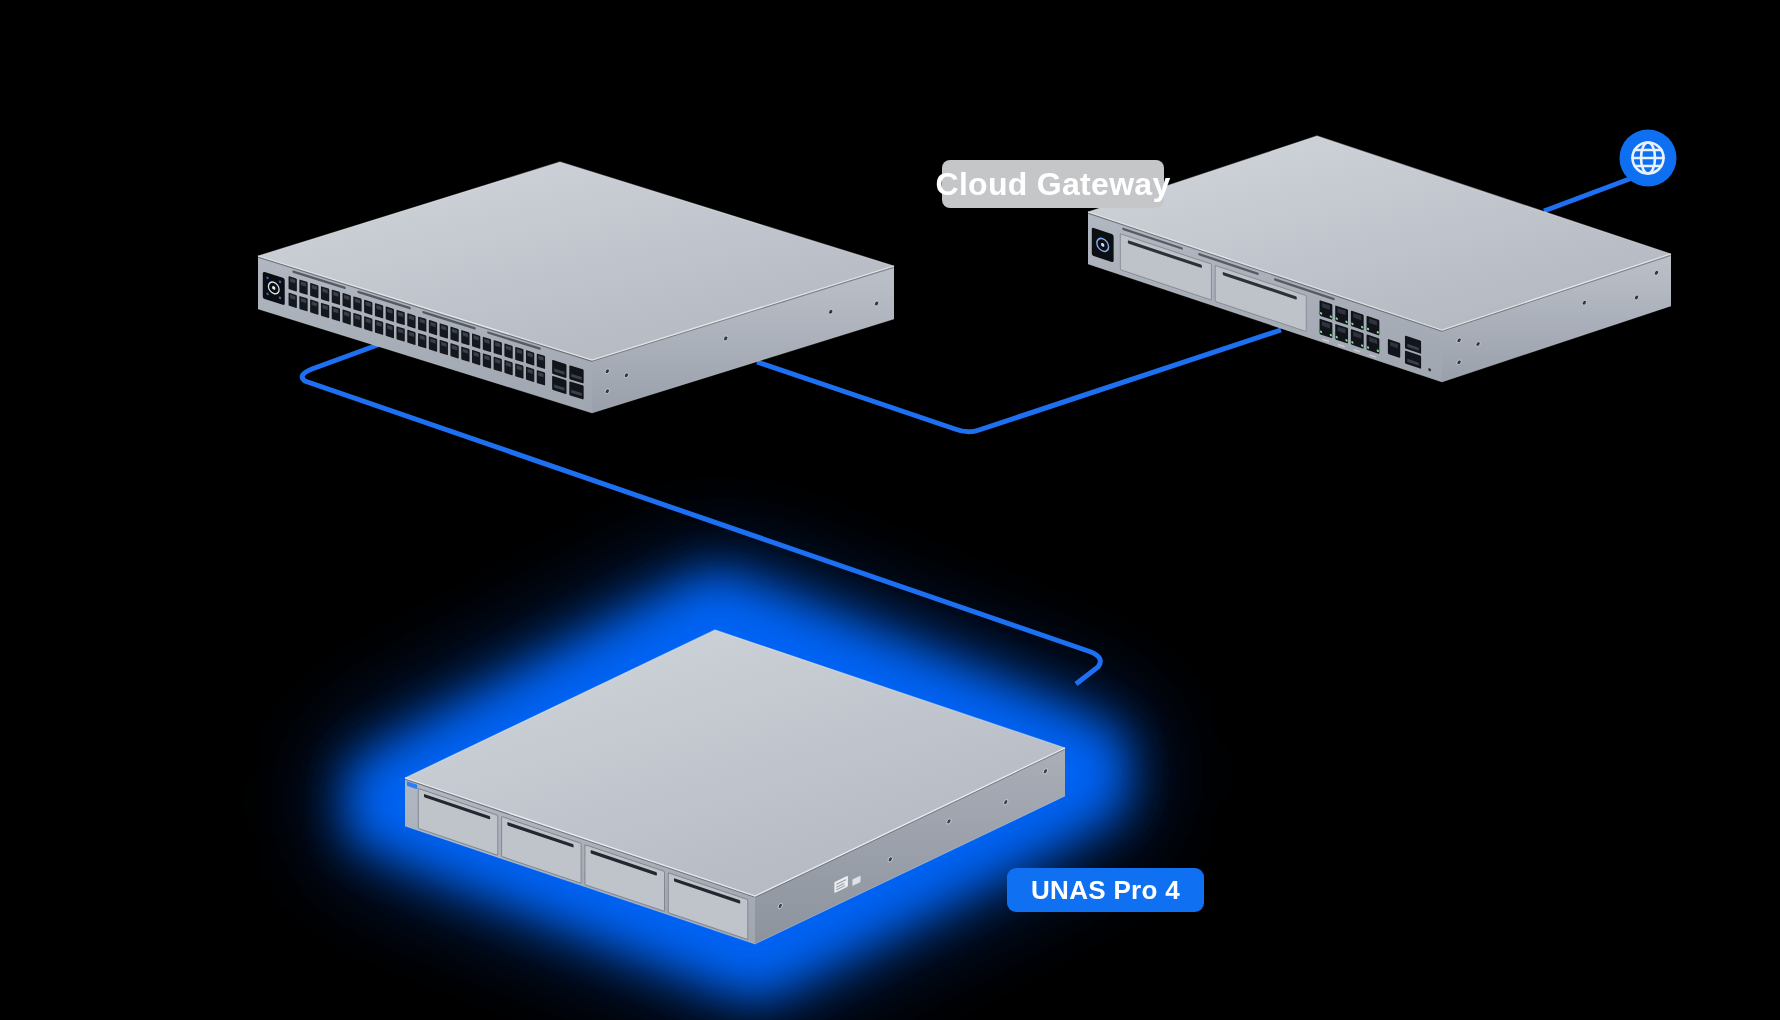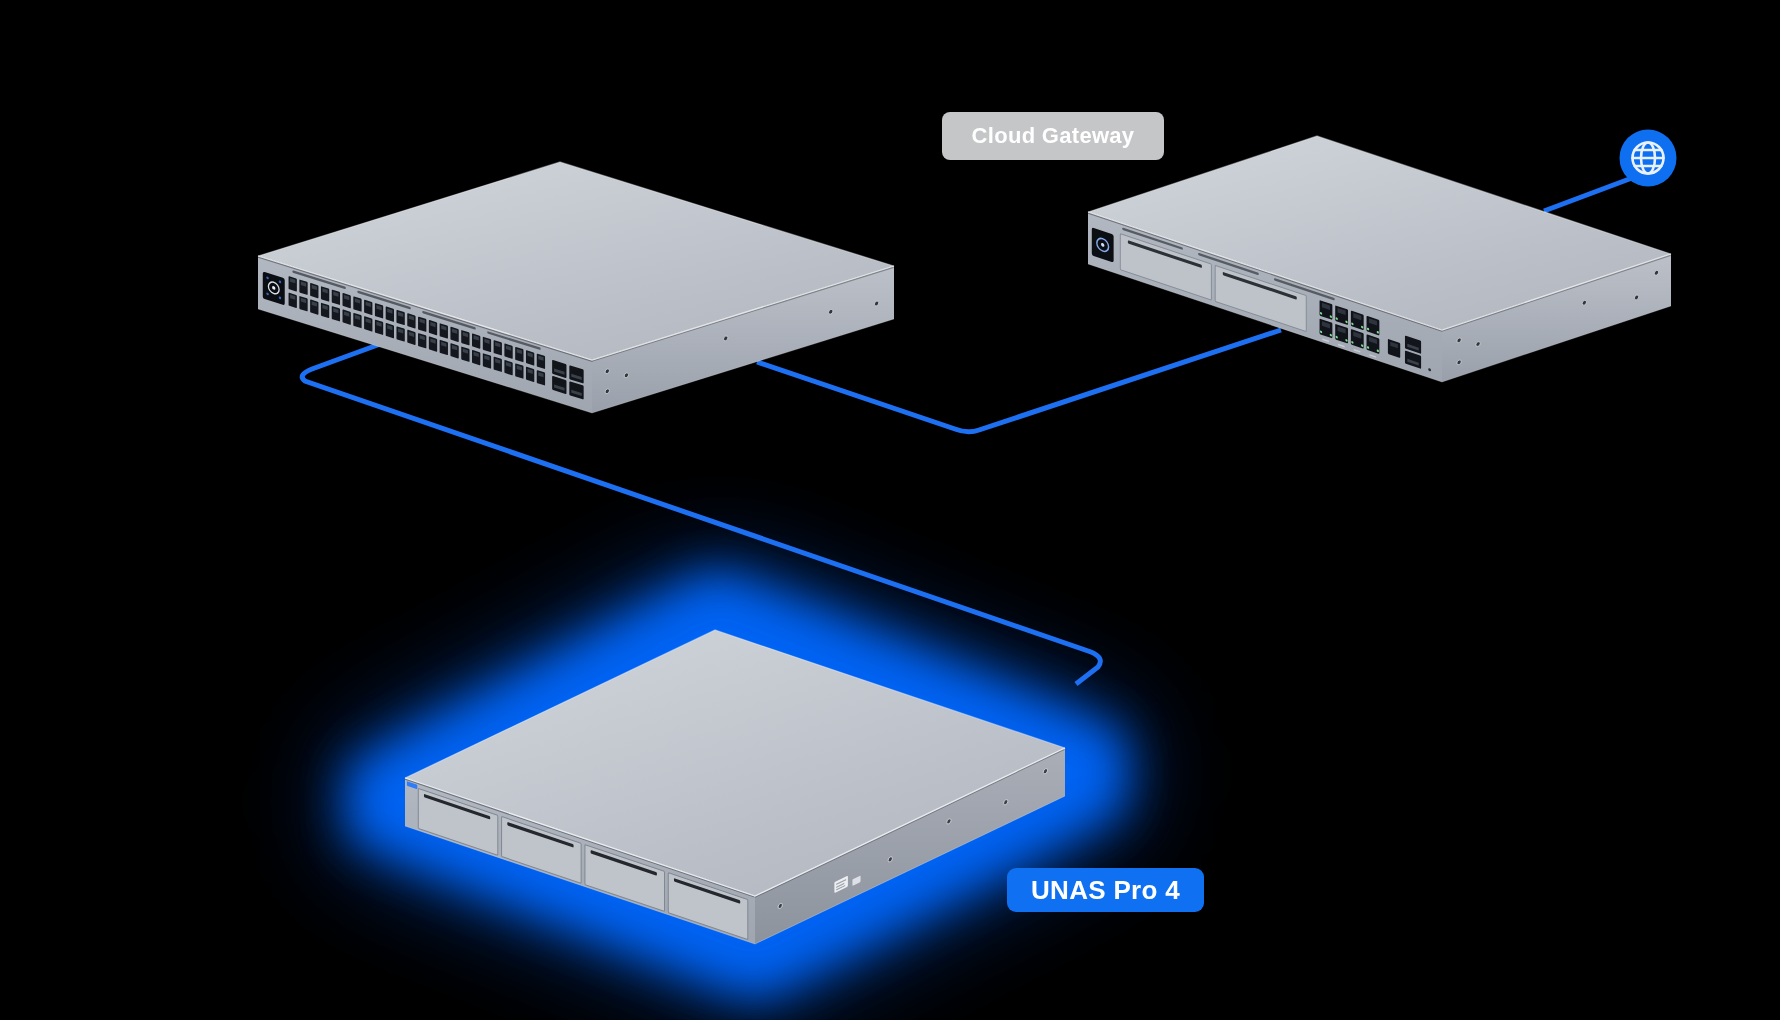--- a/index.html
+++ b/index.html
@@ -15,21 +15,21 @@
   html,body{margin:0;padding:0;background:var(--bg);}
   .stage{
     position:relative;width:1780px;height:1020px;background:var(--bg);
     overflow:hidden;font-family:"Liberation Sans",sans-serif;
   }
   .stage svg{position:absolute;left:0;top:0;}
   .chip{
     position:absolute;display:flex;align-items:center;justify-content:center;
     color:var(--chip-text);font-weight:700;letter-spacing:.3px;white-space:nowrap;
   }
-  .chip-gray{background:var(--chip-gray);border-radius:8px;font-size:22px;}
+  .chip-gray{background:var(--chip-gray);border-radius:8px;font-size:32px;margin-top:48px;}
   .chip-blue{background:var(--chip-blue);border-radius:9px;font-size:26px;}
   .conn{stroke:var(--line-blue);stroke-width:5;fill:none;}
   .glow-core{fill:var(--glow-blue);}
   .globe-bg{fill:var(--globe-bg);}
   .globe-line{stroke:var(--globe-glyph);stroke-width:2.6;fill:none;stroke-linecap:round;}
 </style>
 </head>
 <body>
 
 <div class="stage">

